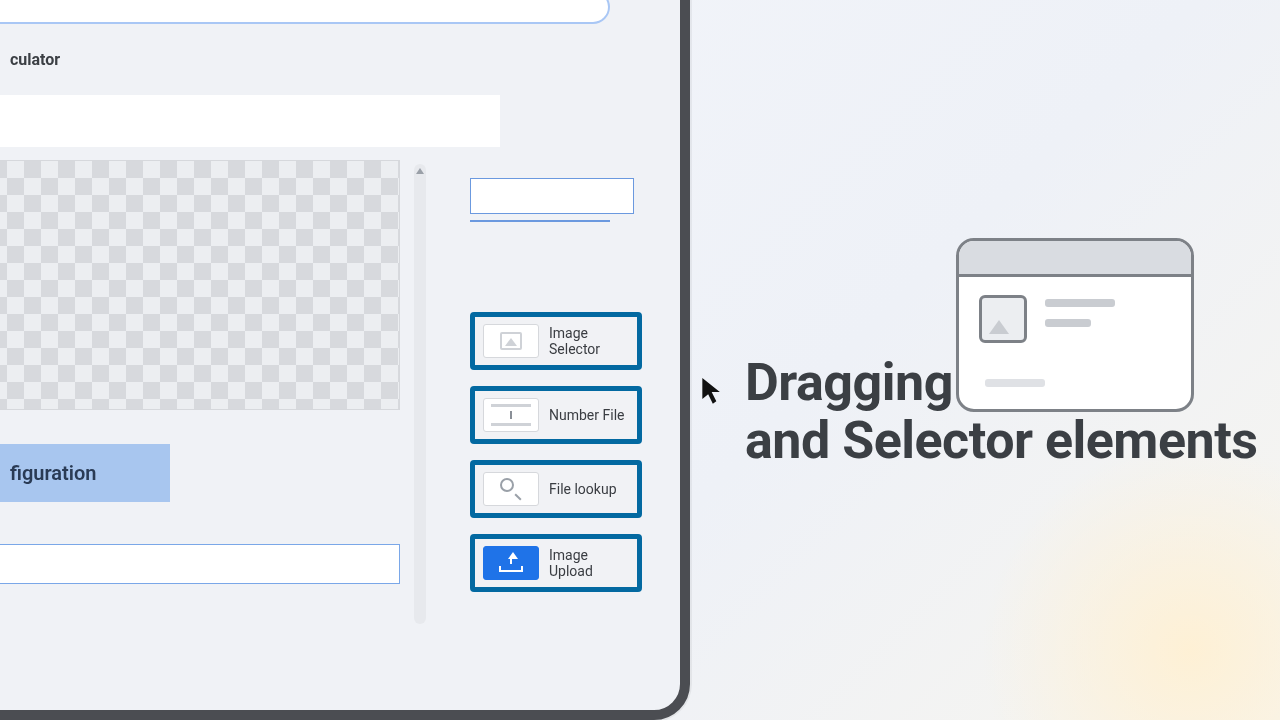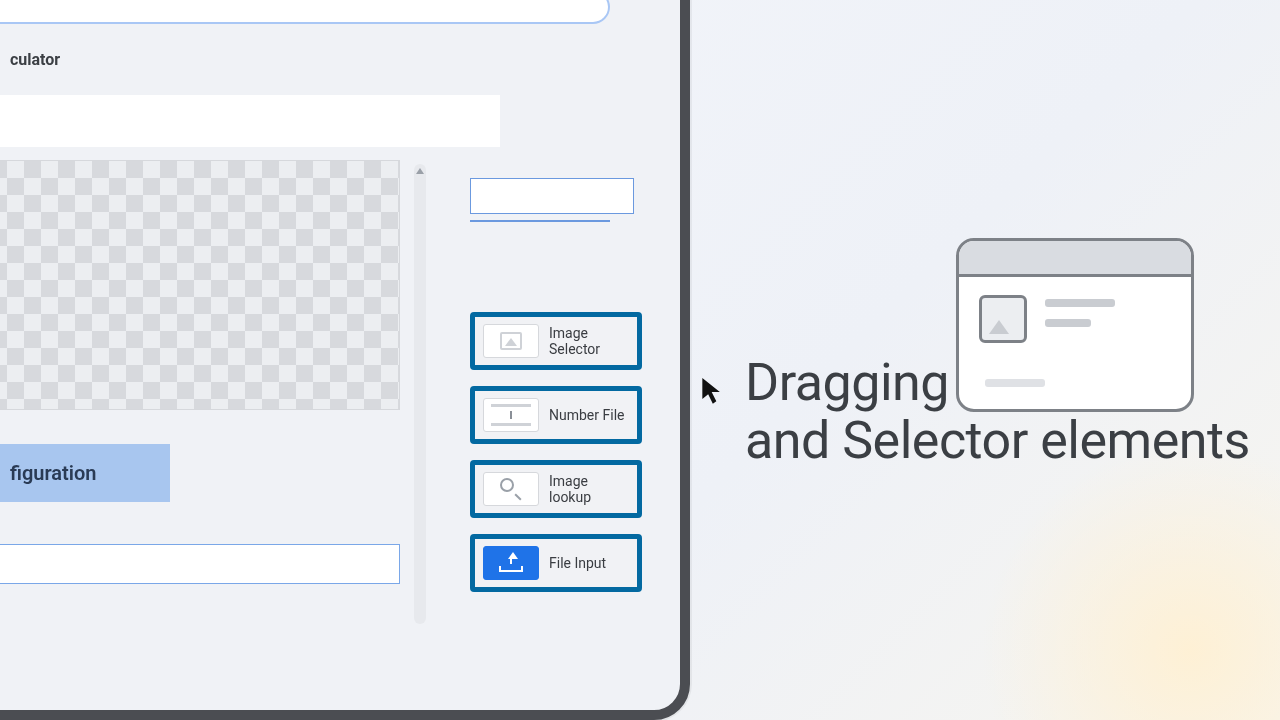--- a/index.html
+++ b/index.html
@@ -212,21 +212,21 @@
   }
   .cursor svg { width: 24px; height: 28px; }
 
   
   .caption {
     position: absolute;
     left: 745px;
     top: 354px;
     font-size: 52px;
     line-height: 1.12;
-    font-weight: 400;
+    font-weight: 700;
     color: #3b3f44;
     letter-spacing: -0.5px;
   }
 
   .mini-window {
     position: absolute;
     top: 238px;
     left: 956px;
     width: 238px;
     height: 174px;
@@ -327,32 +327,32 @@
       <span>Number File</span>
     </div>
 
     <div class="comp">
       <div class="thumb">
         <div class="mini-lookup">
           <div class="lens"></div>
           <div class="handle"></div>
         </div>
       </div>
-      <span>Image lookup</span>
+      <span>File lookup</span>
     </div>
 
     <div class="comp upload">
       <div class="thumb">
         <div class="mini-upload">
           <div class="arrow"></div>
           <div class="stem"></div>
           <div class="tray"></div>
         </div>
       </div>
-      <span>File Input</span>
+      <span>Image Upload</span>
     </div>
 
   </div>
 </div>
 
 <div class="cursor">
   <svg viewBox="0 0 20 24">
     <polygon points="0,0 0,18 5,14 9,22 12,20 8,12 15,12" fill="#111"></polygon>
   </svg>
 </div>

